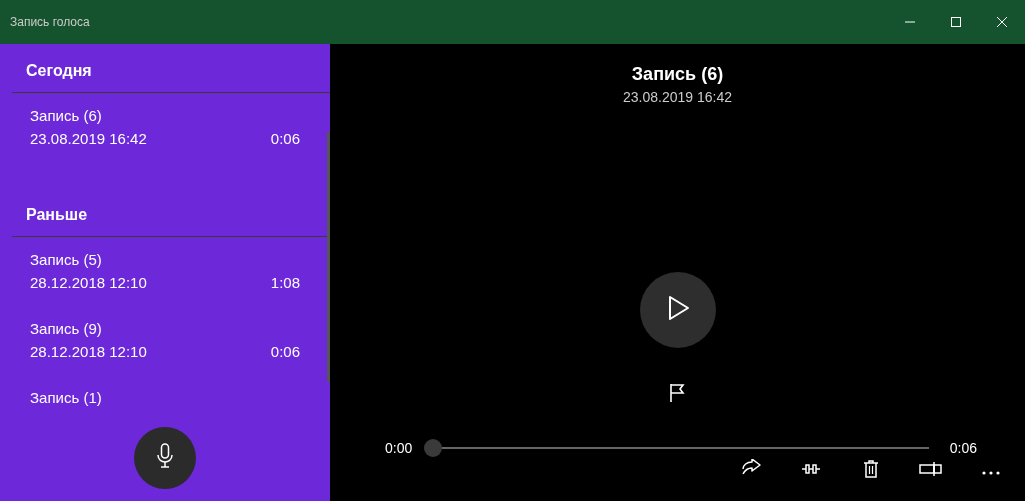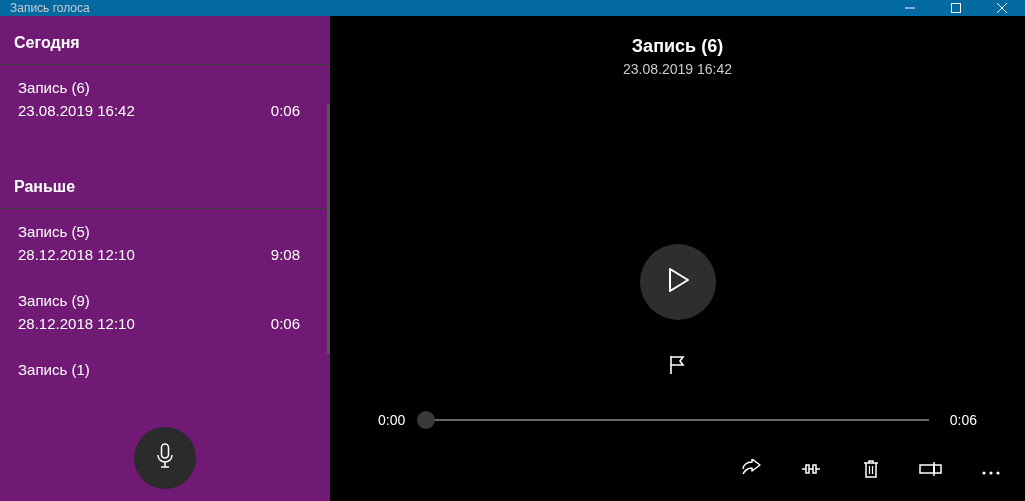--- a/index.html
+++ b/index.html
@@ -5,22 +5,22 @@
   * { margin: 0; padding: 0; box-sizing: border-box; }
   html, body { width: 1025px; height: 501px; overflow: hidden; }
   body {
     font-family: "Segoe UI", sans-serif;
     background: #000;
     color: #fff;
     display: flex;
     flex-direction: column;
   }
   .titlebar {
-    height: 16px;
-    background: #0369a1;
+    height: 44px;
+    background: #14532d;
     display: flex;
     align-items: center;
     justify-content: space-between;
     padding-left: 10px;
     font-size: 12px;
     color: #ccc;
   }
   .titlebar-controls {
     display: flex;
     height: 100%;
@@ -34,24 +34,25 @@
     cursor: pointer;
   }
   .titlebar-btn svg { display: block; }
   .body-row {
     flex: 1;
     display: flex;
     min-height: 0;
   }
   .sidebar {
     width: 330px;
-    background: #701a75;
+    background: #6d28d9;
     display: flex;
     flex-direction: column;
     position: relative;
+    padding-left: 12px;
   }
   .sidebar-scroll {
     flex: 1;
     overflow: hidden;
     position: relative;
   }
   .scrollbar-track {
     position: absolute;
     right: 0;
     top: 8px;
@@ -143,21 +144,21 @@
   }
   .flag-btn {
     position: absolute;
     top: 338px;
     left: 50%;
     transform: translateX(-50%);
     cursor: pointer;
   }
   .timeline {
     position: absolute;
-    left: 48px;
+    left: 55px;
     right: 48px;
     top: 396px;
     display: flex;
     align-items: center;
     gap: 14px;
   }
   .time-text { font-size: 14px; min-width: 34px; }
   .track {
     flex: 1;
     height: 2px;
@@ -222,21 +223,21 @@
           <span>0:06</span>
         </div>
       </div>
 
       <div class="section-header earlier-header">Раньше</div>
 
       <div class="recording-item">
         <div class="recording-title">Запись (5)</div>
         <div class="recording-row2">
           <span>28.12.2018 12:10</span>
-          <span>9:08</span>
+          <span>1:08</span>
         </div>
       </div>
 
       <div class="recording-item">
         <div class="recording-title">Запись (9)</div>
         <div class="recording-row2">
           <span>28.12.2018 12:10</span>
           <span>0:06</span>
         </div>
       </div>

